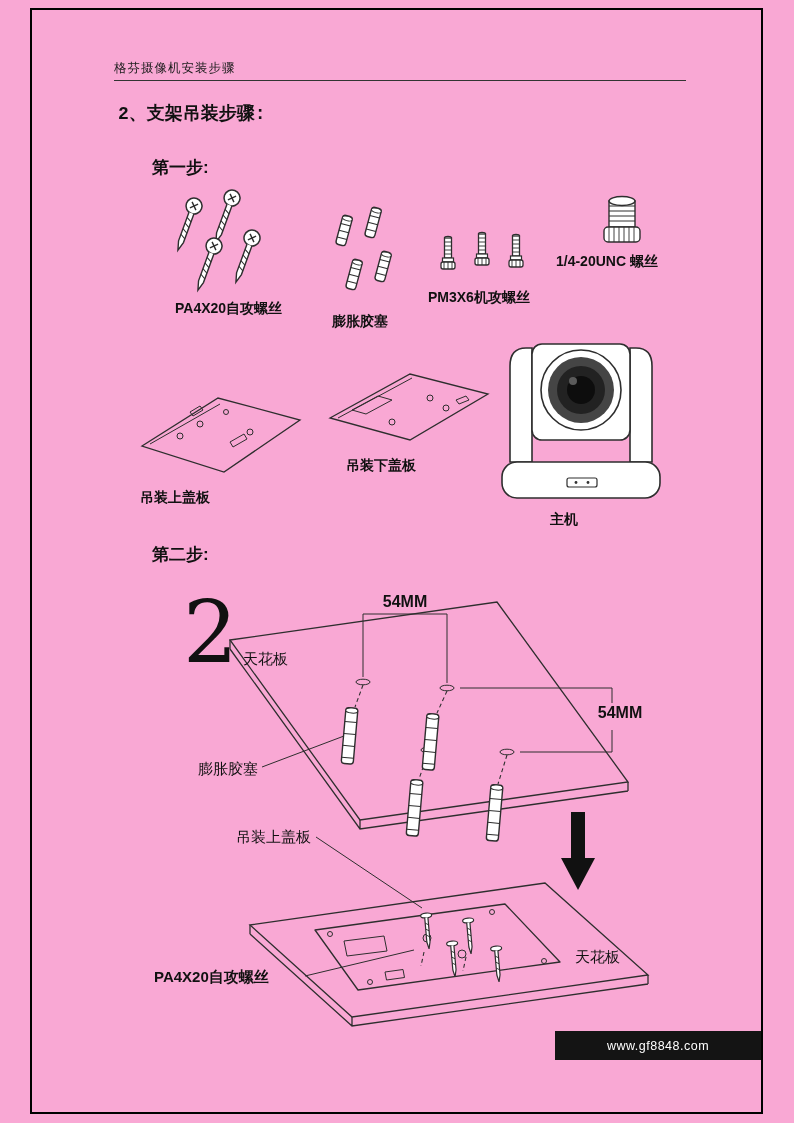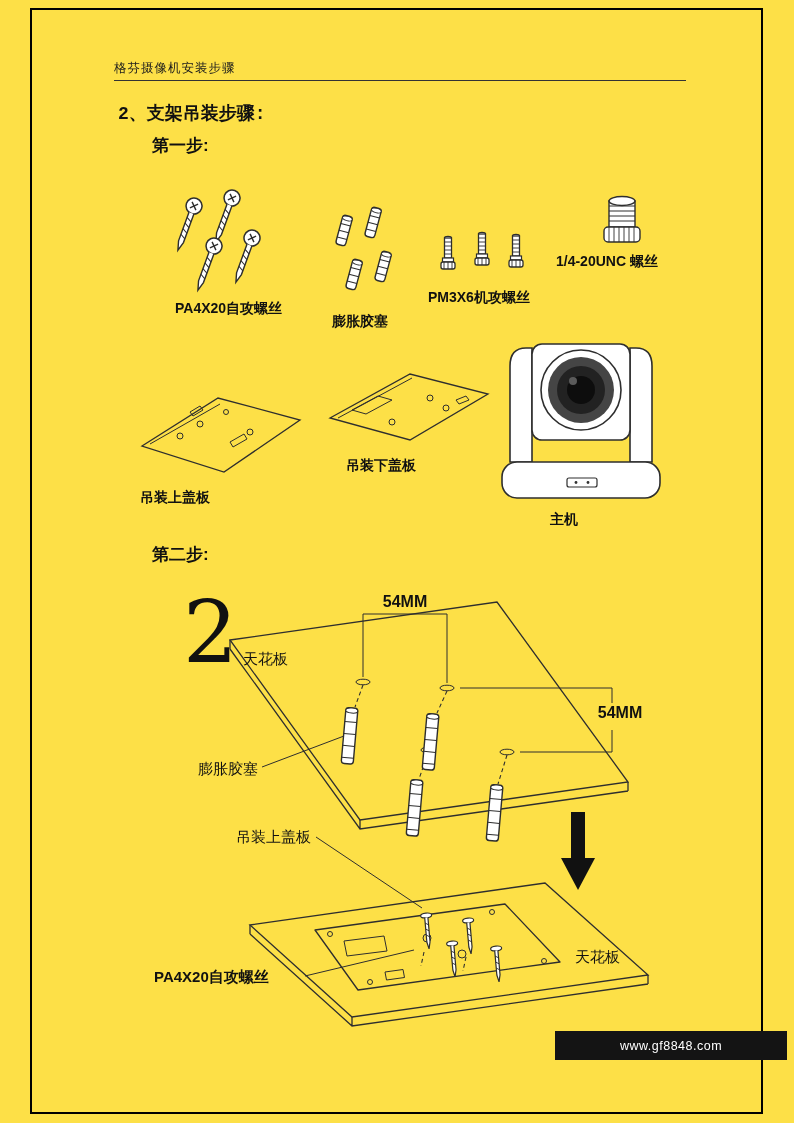--- a/index.html
+++ b/index.html
@@ -1,37 +1,37 @@
 <!DOCTYPE html>
 <html><head>
 <meta charset="utf-8">
 <style>
   * { margin:0; padding:0; box-sizing:border-box; }
   html,body { background:#ffffff; }
   body { font-family:"Liberation Sans","DejaVu Sans",sans-serif; color:#111; }
-  .page { position:relative; width:794px; height:1123px; background:#fde047; overflow:hidden; margin:0 auto; }
+  .page { position:relative; width:794px; height:1123px; background:#f9a8d4; overflow:hidden; margin:0 auto; }
   .frame { position:absolute; left:30px; top:8px; width:733px; height:1106px; border:2px solid #000; }
   .abs { position:absolute; }
   .header-wrap { left:114px; top:58px; width:572px; border-bottom:1px solid #333; padding-bottom:3px; }
   .header-text { font-size:12.5px; color:#1c1c1c; letter-spacing:1px; }
   .sec-title { left:118px; top:101px; font-size:18px; font-weight:700;font-family:Liberation Mono, monospace; }
   .step-label { font-size:17px; font-weight:700; }
-  .step1 { left:152px; top:134px; }
+  .step1 { left:152px; top:156px; }
   .step2 { left:152px; top:543px;text-align:center; }
   svg { overflow:visible; }
   svg text { fill:#111; }
   .lbl  { font:700 14px "Liberation Sans","DejaVu Sans",sans-serif; }
   .lbl2 { font:400 15px "Liberation Sans","DejaVu Sans",sans-serif; }
   .lblb { font:700 15px "Liberation Sans","DejaVu Sans",sans-serif; }
   .dim  { font:700 16px "Liberation Sans","DejaVu Sans",sans-serif; }
   .big  { font:400 86px "DejaVu Serif","Liberation Serif",serif; }
   .ln   { stroke:#2e2e2e; stroke-width:1.3; fill:none; }
   .thin { stroke:#2e2e2e; stroke-width:1; fill:none; }
   .dash { stroke:#2e2e2e; stroke-width:1.1; fill:none; stroke-dasharray:4 3; }
-  .footer-bar { left:555px; top:1031px; width:232px; height:29px; background:#141414;
+  .footer-bar { left:555px; top:1031px; width:206px; height:29px; background:#141414;
                 display:flex; align-items:center; justify-content:center; }
   .footer-text { color:#ffffff; font-size:12.5px; letter-spacing:0.5px; }
 </style>
 </head>
 <body>
 
 <div class="page">
   <div class="frame"></div>
 
   <div class="abs header-wrap">

